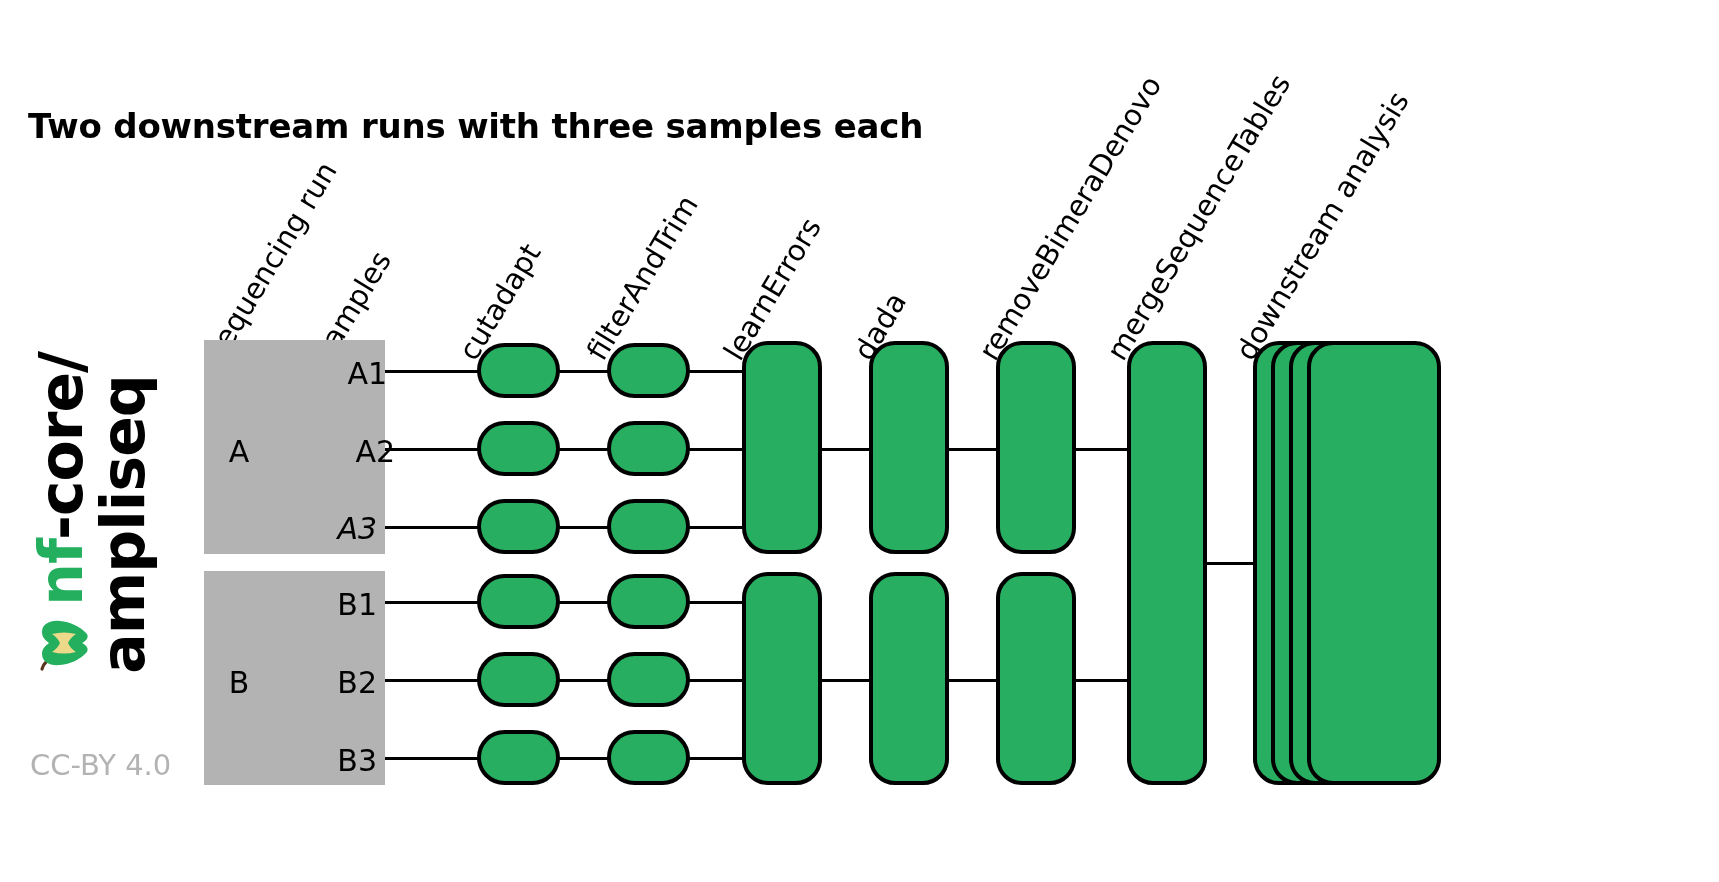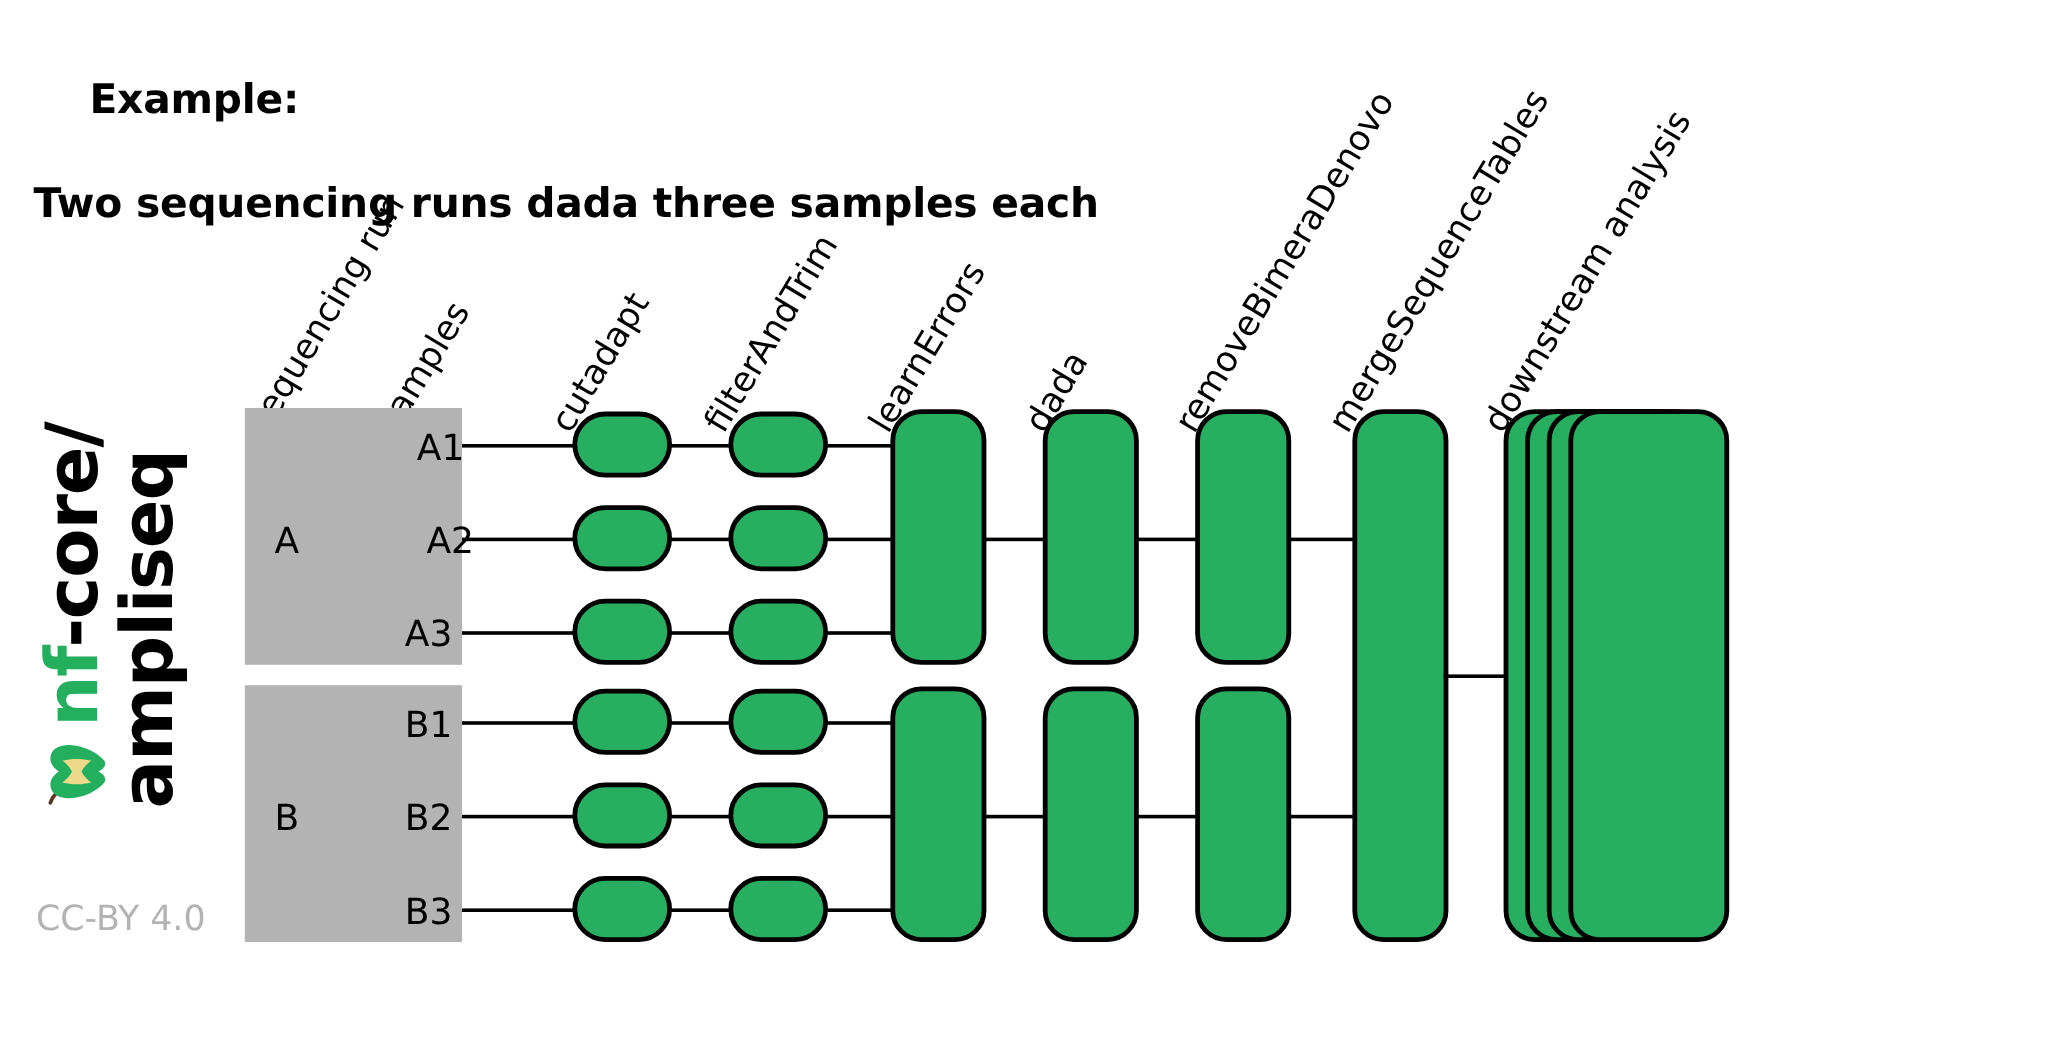--- a/index.html
+++ b/index.html
@@ -84,22 +84,21 @@
     position:absolute;background:#27ae60;border:4px solid #000;
     box-sizing:border-box;border-radius:26px;
   }
 </style>
 </head>
 <body>
 
 <div id="stage">
 
   <div class="title">
-    <span>Example:</span>
-    <span class="l2">Two sequencing runs dada three samples each</span>
+    <span class="l2">Two downstream runs with three samples each</span>
   </div>
 
   <div class="logo-wrap">
     <div class="logo-rot">
       <div class="logo-col">
         <div class="logo-row">
           <div class="apple">
             <svg viewBox="0 0 62 52" width="62" height="52" aria-hidden="true">
               <path d="M5 4 C12 6 16 12 18 18" stroke="#5a3520" stroke-width="3.2" fill="none" stroke-linecap="round"></path>
               <path d="M16 6 C22 6 24 11 19 17 C13 16 12 10 16 6 Z" fill="#5a3520"></path>
@@ -124,21 +123,21 @@
   <div class="colhead" style="left:876px;top:332px">dada</div>
   <div class="colhead" style="left:1001px;top:332px">removeBimeraDenovo</div>
   <div class="colhead" style="left:1129px;top:332px">mergeSequenceTables</div>
   <div class="colhead" style="left:1258px;top:332px">downstream analysis</div>
 
   <div class="run-box" style="left:204px;top:340px;width:181px;height:214px;"></div>
   <div class="run-label" style="left:204px;top:434px;width:70px;">A</div>
 
   <div class="sample-label" style="left:295px;top:356px;width:92px;">A1</div>
   <div class="sample-label" style="left:303px;top:434px;width:92px;">A2</div>
-  <div class="sample-label" style="left:285px;top:511px;width:92px;">A3</div>
+  <div class="sample-label" style="left:285px;top:511px;width:92px;font-style:italic;">A3</div>
 
   <div class="edge" style="left:385px;top:370px;width:95px;"></div>
   <div class="edge" style="left:385px;top:448px;width:95px;"></div>
   <div class="edge" style="left:385px;top:526px;width:95px;"></div>
 
   <div class="edge" style="left:556px;top:370px;width:55px;"></div>
   <div class="edge" style="left:556px;top:448px;width:55px;"></div>
   <div class="edge" style="left:556px;top:526px;width:55px;"></div>
 
   <div class="edge" style="left:686px;top:370px;width:60px;"></div>

